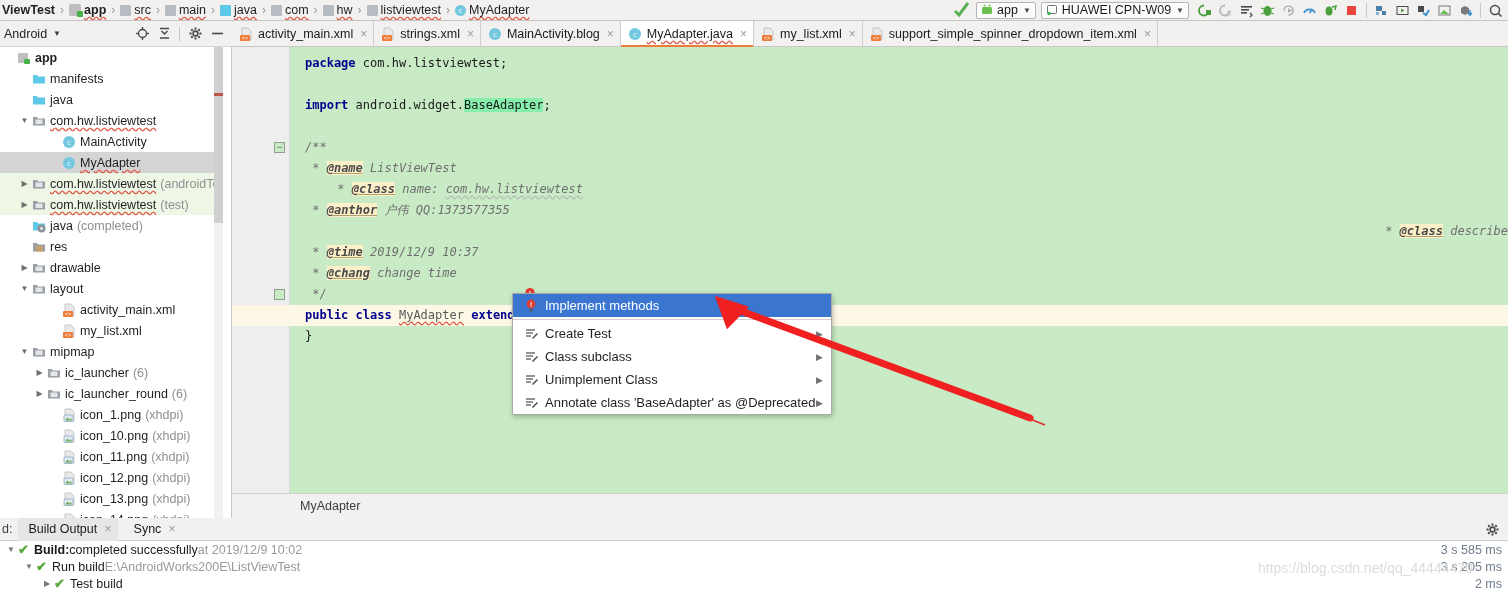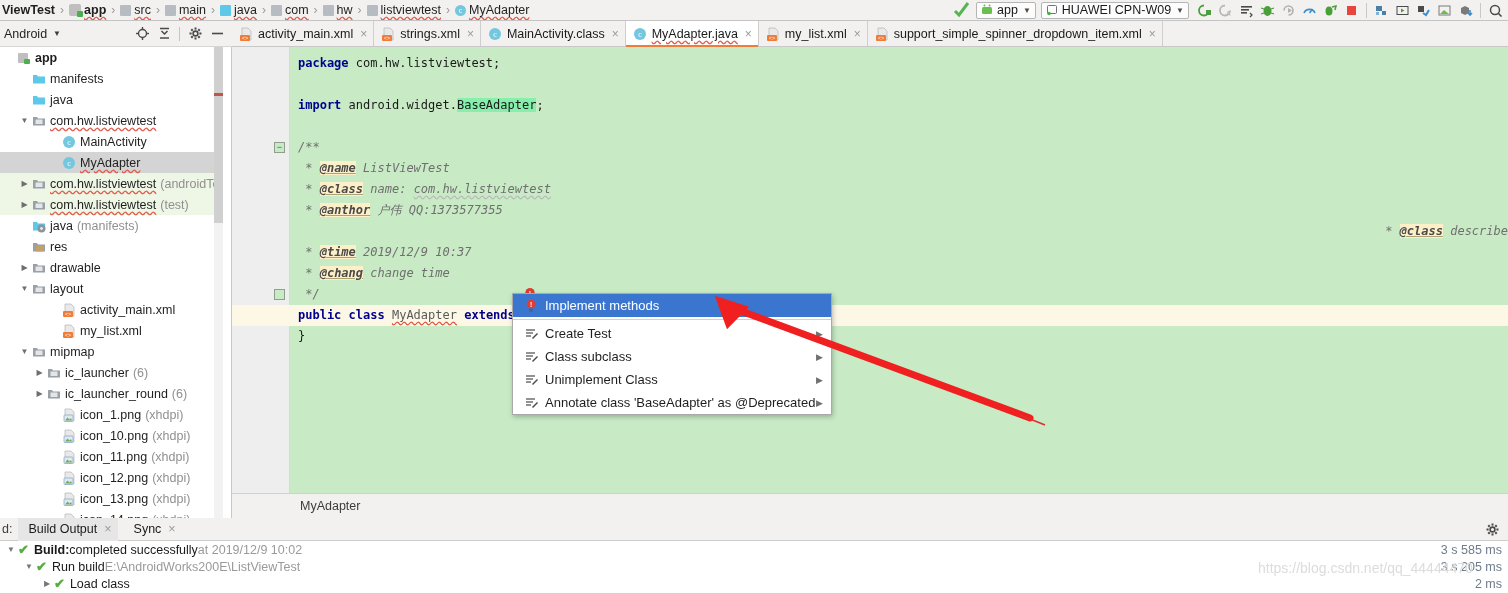--- a/index.html
+++ b/index.html
@@ -90,21 +90,21 @@
 
   .codearea { position: relative; height: 451px; background: #c8ebc5; overflow: hidden; }
   .gutter { position:absolute; left:0; top:0; width:58px; height:451px; background:#eeeeee; }
   .gutter .gsep { position:absolute; right:0; top:0; width:1px; height:451px; background:#d8d8d8; }
   .lnum { position:absolute; right: 28px; font-size: 12px; color: #9a9a9a;
           font-family: "Liberation Mono", monospace; text-align:right; width: 22px; }
   .codelines { position:absolute; left:58px; top:0; right:0; bottom:0; background:#c8ebc5; }
   .cline {
     position:absolute; left:0; right:0; height:21px; line-height:21px;
     font-family: "DejaVu Sans Mono", monospace; font-size: 12px; white-space: pre; color:#1a1a1a;
-    padding-left: 8px;
+    padding-left: 15px;
   }
   .curline-bg { position:absolute; left:0; right:0; height:21px; background:#fdf8e6; }
   .curline-gut { position:absolute; left:0; width:58px; height:21px; background:#fdf8e6; }
   .kw { color:#00008f; font-weight:bold; }
   .cmt { color:#6f6f6f; font-style: italic; }
   .tag { color:#4a4a4a; font-weight:bold; font-style: italic; background:#fdf0c8;
          text-decoration: underline; text-decoration-color:#b0a070; }
   .hl-sel { background:#86efac; }
   .err-wavy { text-decoration: underline; text-decoration-style: wavy;
               text-decoration-color: #e04a3a; text-underline-offset: 2px; }
@@ -439,21 +439,21 @@
         </div>
         <div class="trow">
           <span style="display: inline-block; flex: 0 0 15px; width: 15px;"></span>
           <span class="twist"></span>
           <span class="ic"><svg width="14" height="14" viewBox="0 0 14 14">
               <path d="M1 3 h4 l1 1.5 h7 v7 h-12 z" fill="#5ec8e8"></path>
               <circle cx="9.5" cy="9.5" r="4" fill="#8d949a"></circle>
               <circle cx="9.5" cy="9.5" r="1.4" fill="#e6e9eb"></circle>
             </svg></span>
           <span class="tlabel">java</span>
-          <span class="tdim">(manifests)</span>
+          <span class="tdim">(completed)</span>
         </div>
         <div class="trow">
           <span style="display: inline-block; flex: 0 0 15px; width: 15px;"></span>
           <span class="twist"></span>
           <span class="ic"><svg width="14" height="14" viewBox="0 0 14 14">
               <path d="M1 3 h4 l1 1.5 h7 v7 h-12 z" fill="#9aa0a6"></path>
               <g stroke="#e8a33d" stroke-width="1.1">
                 <line x1="4" y1="7" x2="11" y2="7"></line>
                 <line x1="4" y1="9" x2="11" y2="9"></line>
                 <line x1="4" y1="11" x2="11" y2="11"></line>
@@ -620,21 +620,21 @@
               <text x="6" y="12.8" font-size="5.5" fill="#ffffff" text-anchor="middle" font-family="Liberation Sans, sans-serif">&lt;&gt;</text>
             </svg></span>
           <span class="lbl">strings.xml</span>
           <span class="x">×</span>
         </div>
         <div class="etab">
           <span class="ic"><svg width="14" height="14" viewBox="0 0 14 14">
               <circle cx="7" cy="7" r="6" fill="#73c8e0"></circle>
               <text x="7" y="10" font-size="8" fill="#ffffff" text-anchor="middle" font-family="Liberation Serif, serif">c</text>
             </svg></span>
-          <span class="lbl">MainActivity.class</span>
+          <span class="lbl">MainActivity.blog</span>
           <span class="x">×</span>
         </div>
         <div class="etab active">
           <span class="ic"><svg width="14" height="14" viewBox="0 0 14 14">
               <circle cx="7" cy="7" r="6" fill="#73c8e0"></circle>
               <text x="7" y="10" font-size="8" fill="#ffffff" text-anchor="middle" font-family="Liberation Serif, serif">c</text>
             </svg></span>
           <span class="lbl wavy">MyAdapter.java</span>
           <span class="x">×</span>
         </div>
@@ -680,21 +680,21 @@
           <div class="lnum" style="top: 300px; line-height: 21px;">15</div>
         </div>
       <div class="codelines" id="codelines">
           <div class="curline-bg" style="top: 258px;"></div>
           <div class="cline" style="top: 6px;"><span class="kw">package</span> com.hw.listviewtest;</div>
           <div class="cline" style="top: 27px;"></div>
           <div class="cline" style="top: 48px;"><span class="kw">import</span> android.widget.<span class="hl-sel">BaseAdapter</span>;</div>
           <div class="cline" style="top: 69px;"></div>
           <div class="cline" style="top: 90px;"><span class="cmt">/**</span></div>
           <div class="cline" style="top: 111px;"><span class="cmt"> * <span class="tag">@name</span> ListViewTest</span></div>
-          <div class="cline" style="top: 132px;"><span class="cmt"> * <span class="tag">@class</span> name: <span class="gray-wavy">com.hw.listviewtest</span></span></div>
+          <div class="cline" style="top: 132px; margin-left: 25px;"><span class="cmt"> * <span class="tag">@class</span> name: <span class="gray-wavy">com.hw.listviewtest</span></span></div>
           <div class="cline" style="top: 153px;"><span class="cmt"> * <span class="tag">@anthor</span> 户伟 QQ:1373577355</span></div>
           <div class="cline" style="top: 174px; text-align: right;"><span class="cmt"> * <span class="tag">@class</span> describe</span></div>
           <div class="cline" style="top: 195px;"><span class="cmt"> * <span class="tag">@time</span> 2019/12/9 10:37</span></div>
           <div class="cline" style="top: 216px;"><span class="cmt"> * <span class="tag">@chang</span> change time</span></div>
           <div class="cline" style="top: 237px;"><span class="cmt"> */</span></div>
           <div class="cline" style="top: 258px;"><span class="kw">public class</span> <span class="ident-gray err-wavy">MyAdapter</span> <span class="kw">extends</span> <span class="hl-sel">BaseAdapter</span> {</div>
           <div class="cline" style="top: 279px;">}</div>
           <div class="cline" style="top: 300px;"></div>
         </div>
     <div class="fold" style="left: 42px; top: 95px;">−</div>
@@ -831,19 +831,19 @@
         <div class="brow" style="padding-left: 22px;">
           <span class="tw">▼</span>
           <span class="ck">✔</span>
           <span>Run build</span>
           <span class="bdim"> E:\AndroidWorks200E\ListViewTest</span>
         </div>
         <span class="btime" style="top: 36px;">2 ms</span>
         <div class="brow" style="padding-left: 40px;">
           <span class="tw">▶</span>
           <span class="ck">✔</span>
-          <span>Load class</span>
+          <span>Test build</span>
         </div>
       </div>
   </div>
 
   <div class="watermark">https://blog.csdn.net/qq_44444470</div>
 </div>
 
 </body></html>

